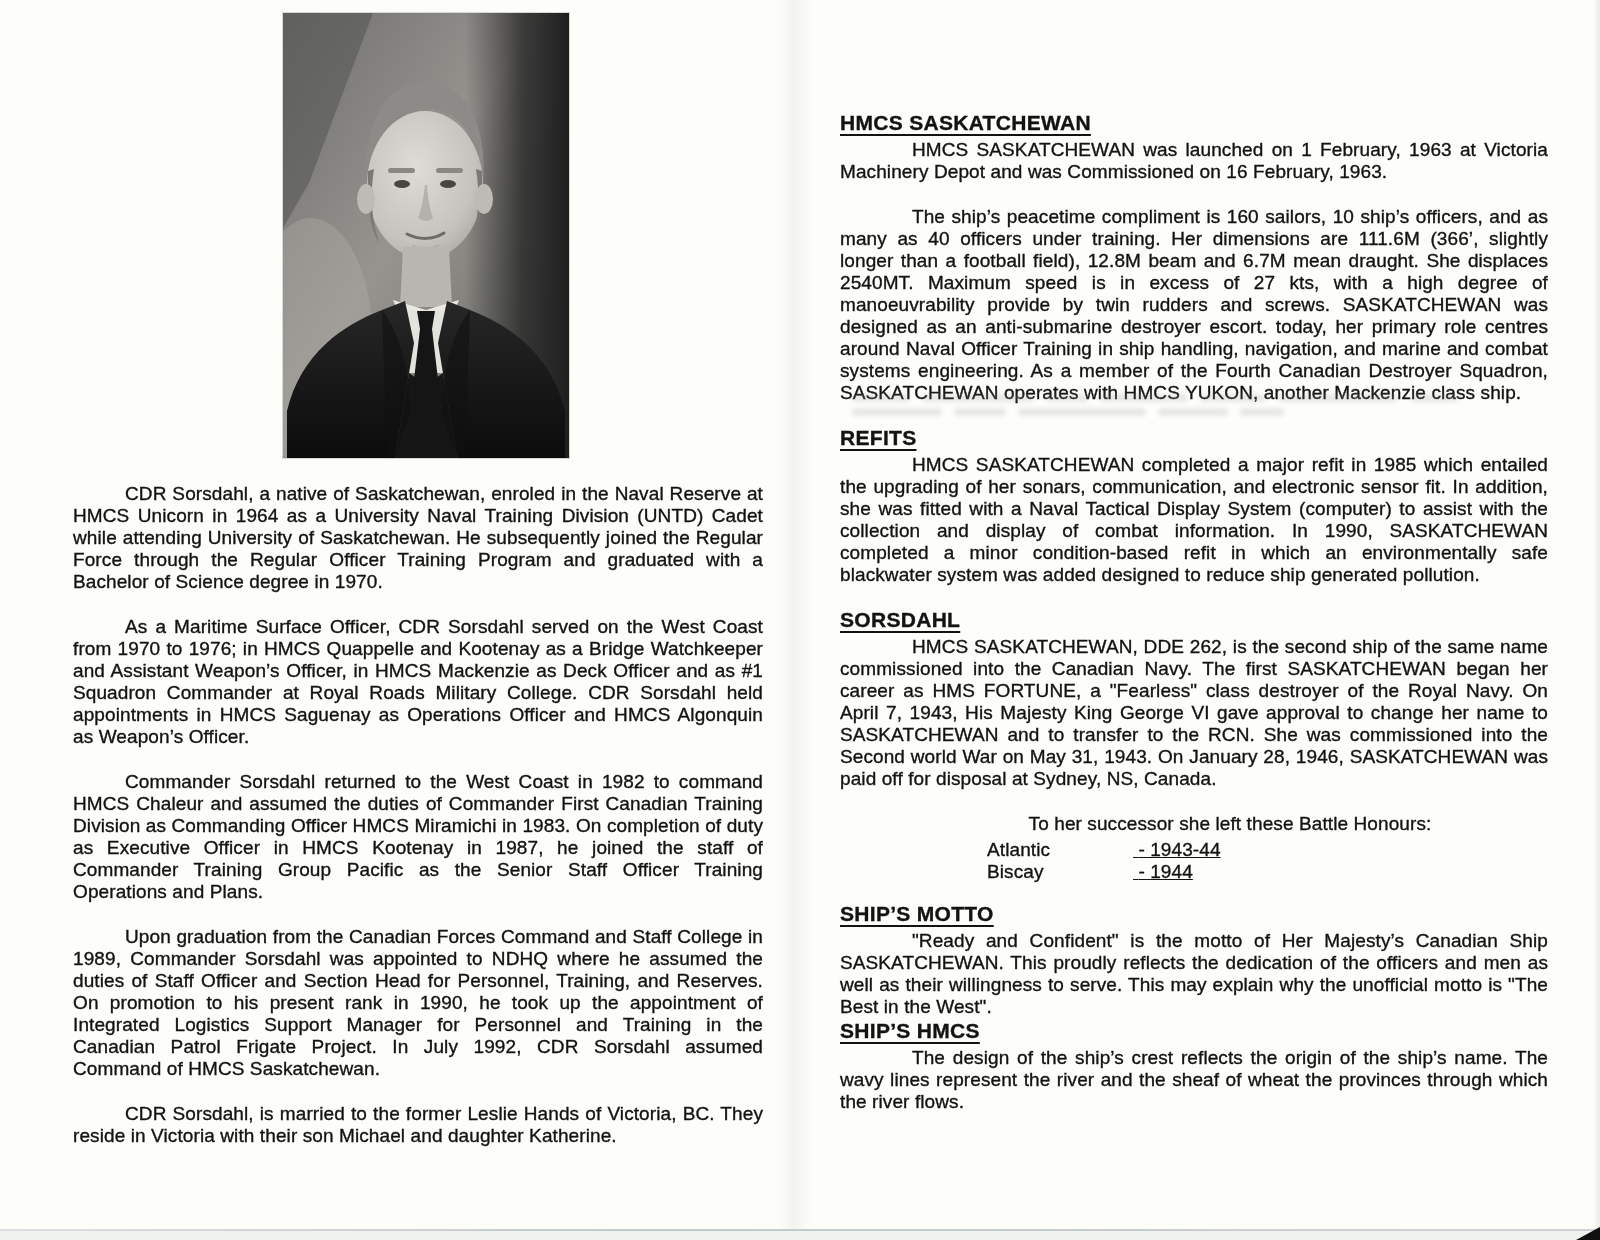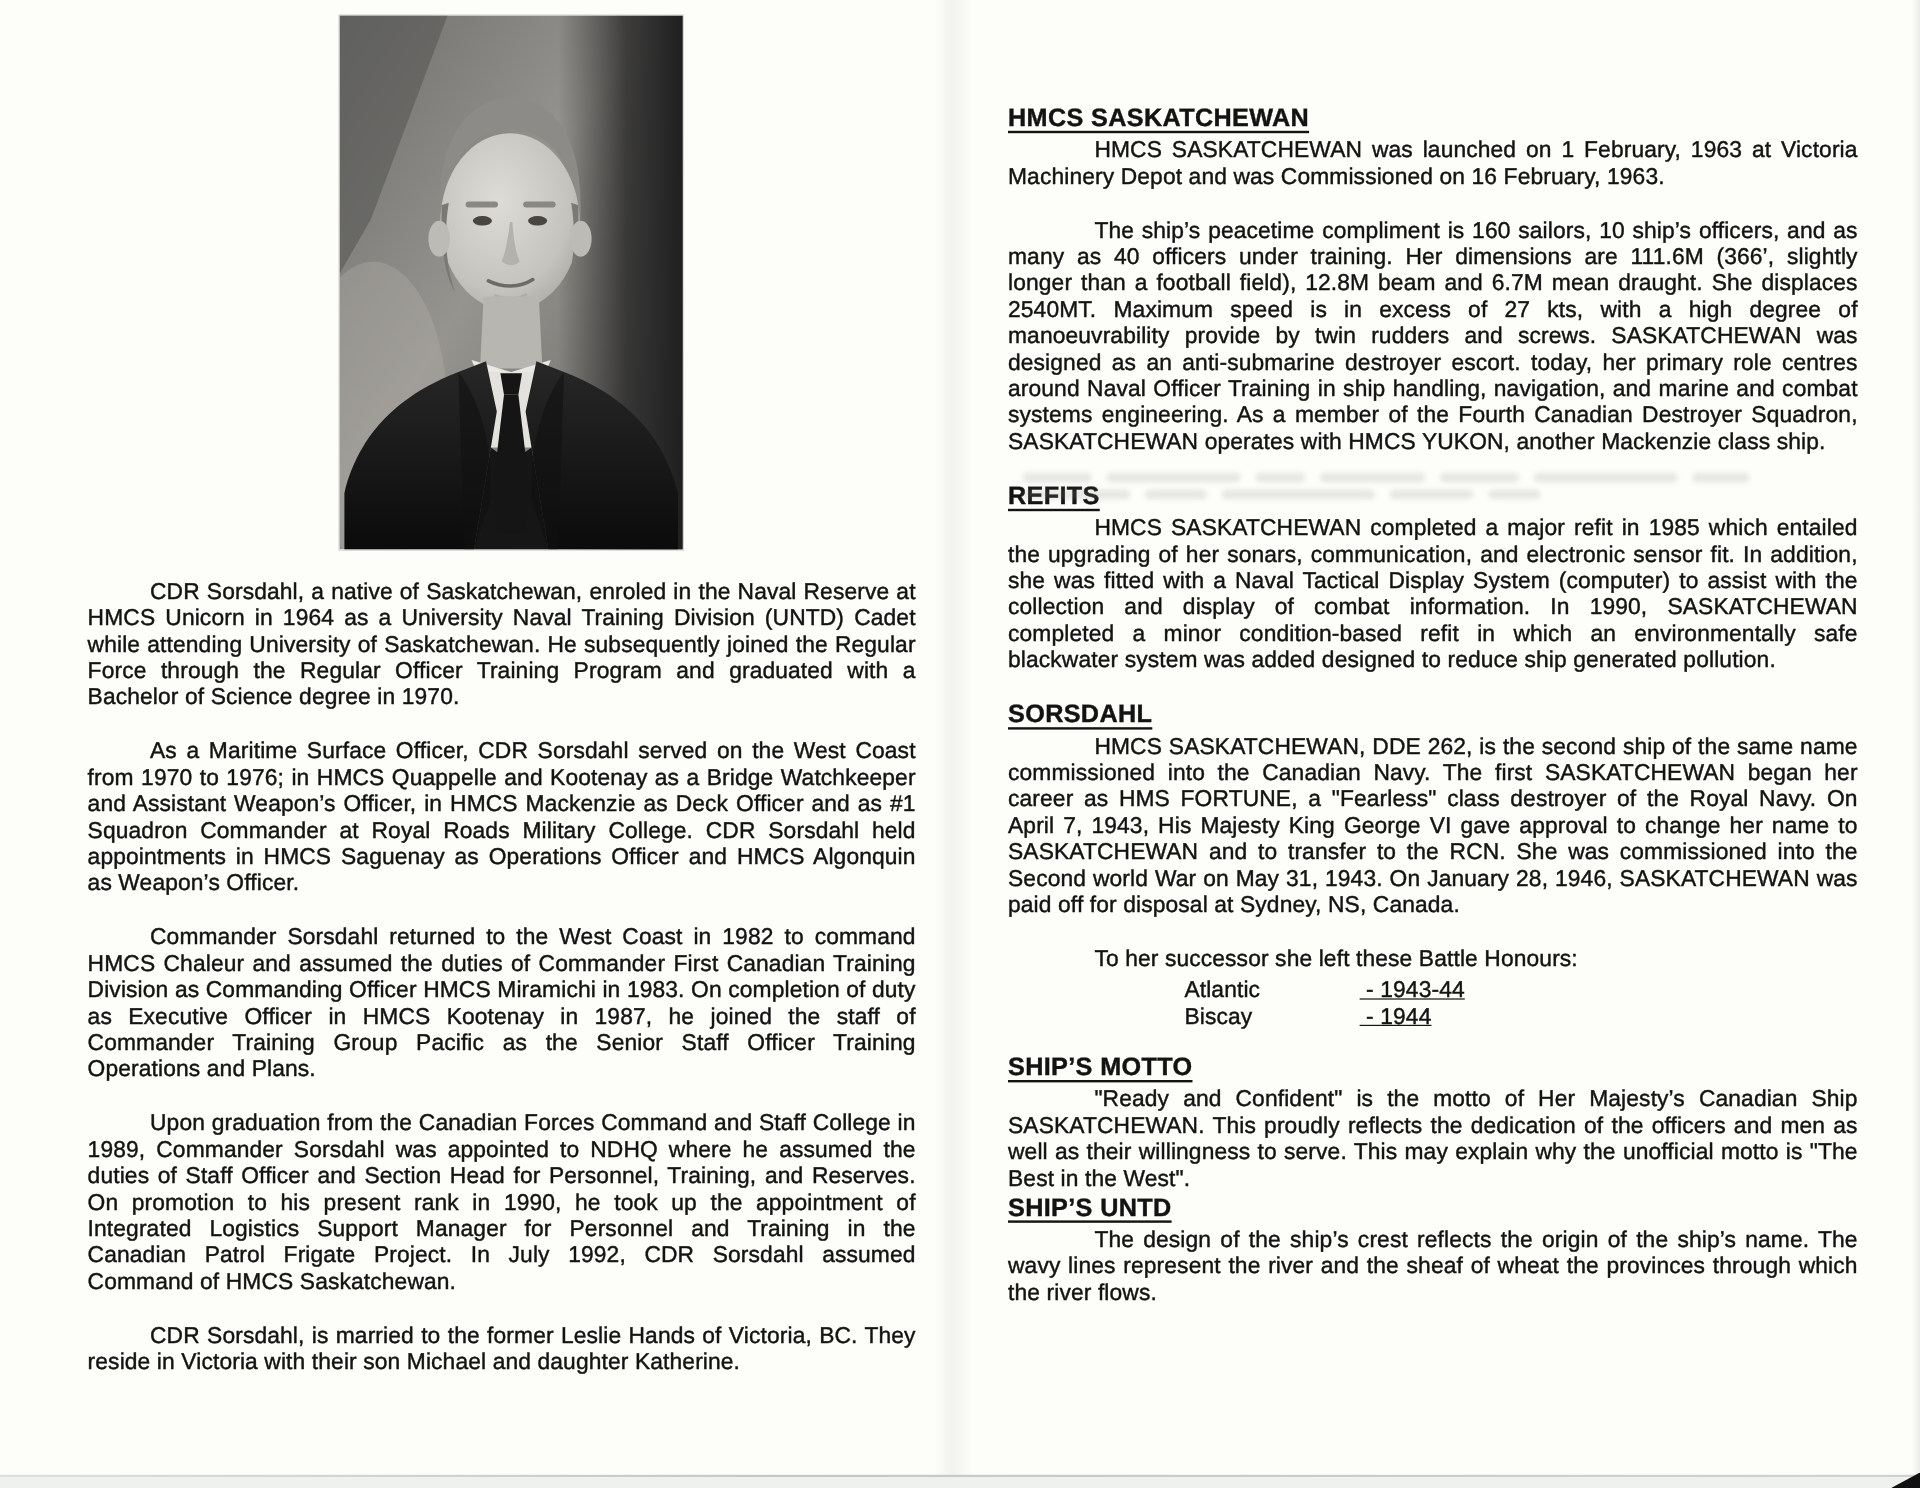--- a/index.html
+++ b/index.html
@@ -8,31 +8,31 @@
     background:#fdfdfa;
     font-family:"Liberation Sans",sans-serif;
     color:#131313;
   }
   
   .col{position:absolute;text-align:justify;font-size:19px;line-height:22px;
        -webkit-text-stroke:0.35px currentColor;letter-spacing:0.1px;}
   .col p{margin:0 0 23px 0;}
   .col-left{left:73px;top:483px;width:690px;}
   .col-left p{text-indent:52px;}
-  .col-right{left:840px;top:88px;width:708px;}
+  .col-right{left:840px;top:112px;width:708px;}
   .col-right p{text-indent:72px;}
   .sec-heading{
     font-size:21px;font-weight:bold;margin:0 0 5px 0;
     text-decoration:underline;text-decoration-thickness:2px;text-underline-offset:4px;
     letter-spacing:0.3px;
   }
   .tight{margin-bottom:2px !important;}
   
   .honours{margin:2px 0 20px 0;}
-  .honours-intro{margin:0 0 4px 72px !important;text-indent:0 !important;text-align:left;}
+  .honours-intro{margin:0 0 4px 72px !important;text-indent:0 !important;text-align:center;}
   .honour-row{margin-left:147px;line-height:22px;text-align:left;text-decoration:underline;}
   .honour-name{display:inline-block;width:146px;}
   
   .portrait{position:absolute;left:283px;top:13px;width:286px;height:445px;margin:0;
             box-shadow:0 0 0 1px rgba(0,0,0,0.15);}
   .portrait svg{display:block;}
   
   .fold{position:absolute;left:778px;top:0;width:34px;height:1240px;
         background:linear-gradient(90deg,rgba(0,0,0,0) 0%,rgba(0,0,0,0.045) 45%,rgba(0,0,0,0) 100%);}
   .edge-right{position:absolute;right:0;top:0;width:7px;height:1240px;
@@ -143,21 +143,21 @@
       </div>
       <div class="honour-row">
         <span class="honour-name">Biscay</span>
         <span class="honour-years">- 1944</span>
       </div>
     </div>
 
     <h2 class="sec-heading">SHIP’S MOTTO</h2>
     <p class="tight">"Ready and Confident" is the motto of Her Majesty’s Canadian Ship SASKATCHEWAN. This proudly reflects the dedication of the officers and men as well as their willingness to serve.  This may explain why the unofficial motto is "The Best in the West".</p>
 
-    <h2 class="sec-heading">SHIP’S UNTD</h2>
+    <h2 class="sec-heading">SHIP’S HMCS</h2>
     <p>The design of the ship’s crest reflects the origin of the ship’s name.  The wavy lines represent the river and the sheaf of wheat the provinces through which the river flows.</p>
   </section>
 
   <div class="ghost">
     <div class="ghost-line">
       <span class="bar" style="width:58px"></span><span class="bar" style="width:112px"></span><span class="bar" style="width:42px"></span><span class="bar" style="width:88px"></span><span class="bar" style="width:66px"></span><span class="bar" style="width:120px"></span><span class="bar" style="width:48px"></span>
     </div>
     <div class="ghost-line">
       <span class="bar" style="width:90px"></span><span class="bar" style="width:52px"></span><span class="bar" style="width:128px"></span><span class="bar" style="width:70px"></span><span class="bar" style="width:44px"></span>
     </div>

